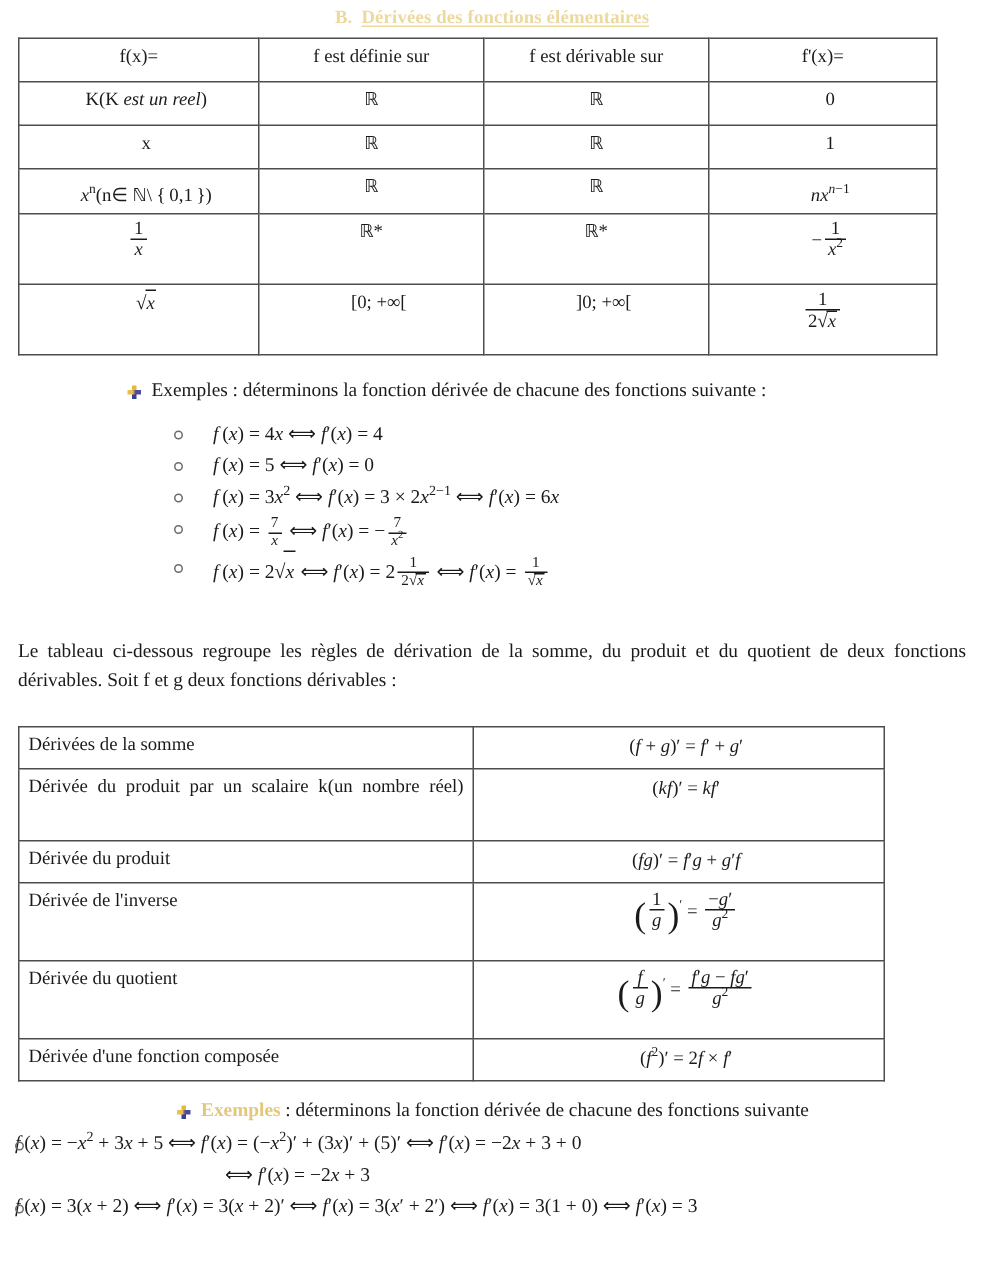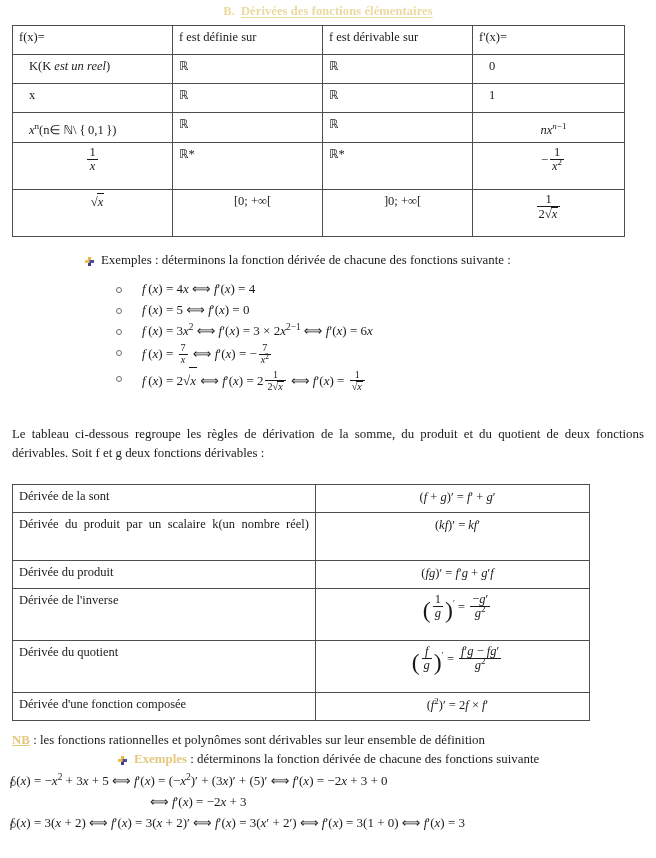--- a/index.html
+++ b/index.html
@@ -51,21 +51,21 @@
     padding: 3px 6px;
     vertical-align: top;
     font-size: 12.5px;
     line-height: 1.35;
   }
 
   #table-elementary {
     width: 560px;
     margin: 0 0 0 12px;
   }
-  #table-elementary td { height: 22px; }
+  #table-elementary td { height: 22px; text-align: center; }
   #table-elementary td.c0 { width: 147px; }
   #table-elementary td.c1 { width: 137px; }
   #table-elementary td.c2 { width: 137px; }
   #table-elementary td.c3 { width: 139px; }
   #table-elementary tr.tall td { height: 40px; }
 
   #table-rules {
     width: 578px;
     margin: 0 0 0 12px;
   }
@@ -312,21 +312,21 @@
 
   <div class="spacer-10"></div>
 
   <p class="para">Le tableau ci-dessous regroupe les règles de dérivation de la somme, du produit et du quotient de deux fonctions dérivables. Soit f et g deux fonctions dérivables :</p>
 
   <div class="spacer-20"></div>
 
   <table class="doc-table" id="table-rules">
     <tbody>
       <tr class="h1">
-        <td class="label nojust">Dérivée de la sont</td>
+        <td class="label nojust">Dérivées de la somme</td>
         <td class="formula">
           <span class="math">(<span class="mi">f</span> + <span class="mi">g</span>)′ = <span class="mi">f</span>′ + <span class="mi">g</span>′</span>
         </td>
       </tr>
 
       <tr class="h2">
         <td class="label">Dérivée du produit par un scalaire k(un nombre réel)</td>
         <td class="formula">
           <span class="math">(<span class="mi">kf</span>)′ = <span class="mi">kf</span>′</span>
         </td>
@@ -357,24 +357,20 @@
         <td class="label nojust">Dérivée d'une fonction composée</td>
         <td class="formula">
           <span class="math">(<span class="mi">f</span><sup>2</sup>)′ = 2<span class="mi">f</span> × <span class="mi">f</span>′</span>
         </td>
       </tr>
     </tbody>
   </table>
 
   <div class="spacer-10"></div>
 
-  <div class="nb-line">
-    <span class="nb-tag">NB</span>
-    <span>: les fonctions rationnelles et polynômes sont dérivables sur leur ensemble de définition</span>
-  </div>
 
   <div class="ex-line" style="padding-left:118px;">
     <span class="bullet-icon">
       <span class="plus-bullet"><i class="v"></i><i class="h"></i></span>
     </span>
     <span class="ex-text"><span class="ex-tag">Exemples</span> <span>: déterminons la fonction dérivée de chacune des fonctions suivante</span></span>
   </div>
 
   <ul class="flat-list">
     <li>

